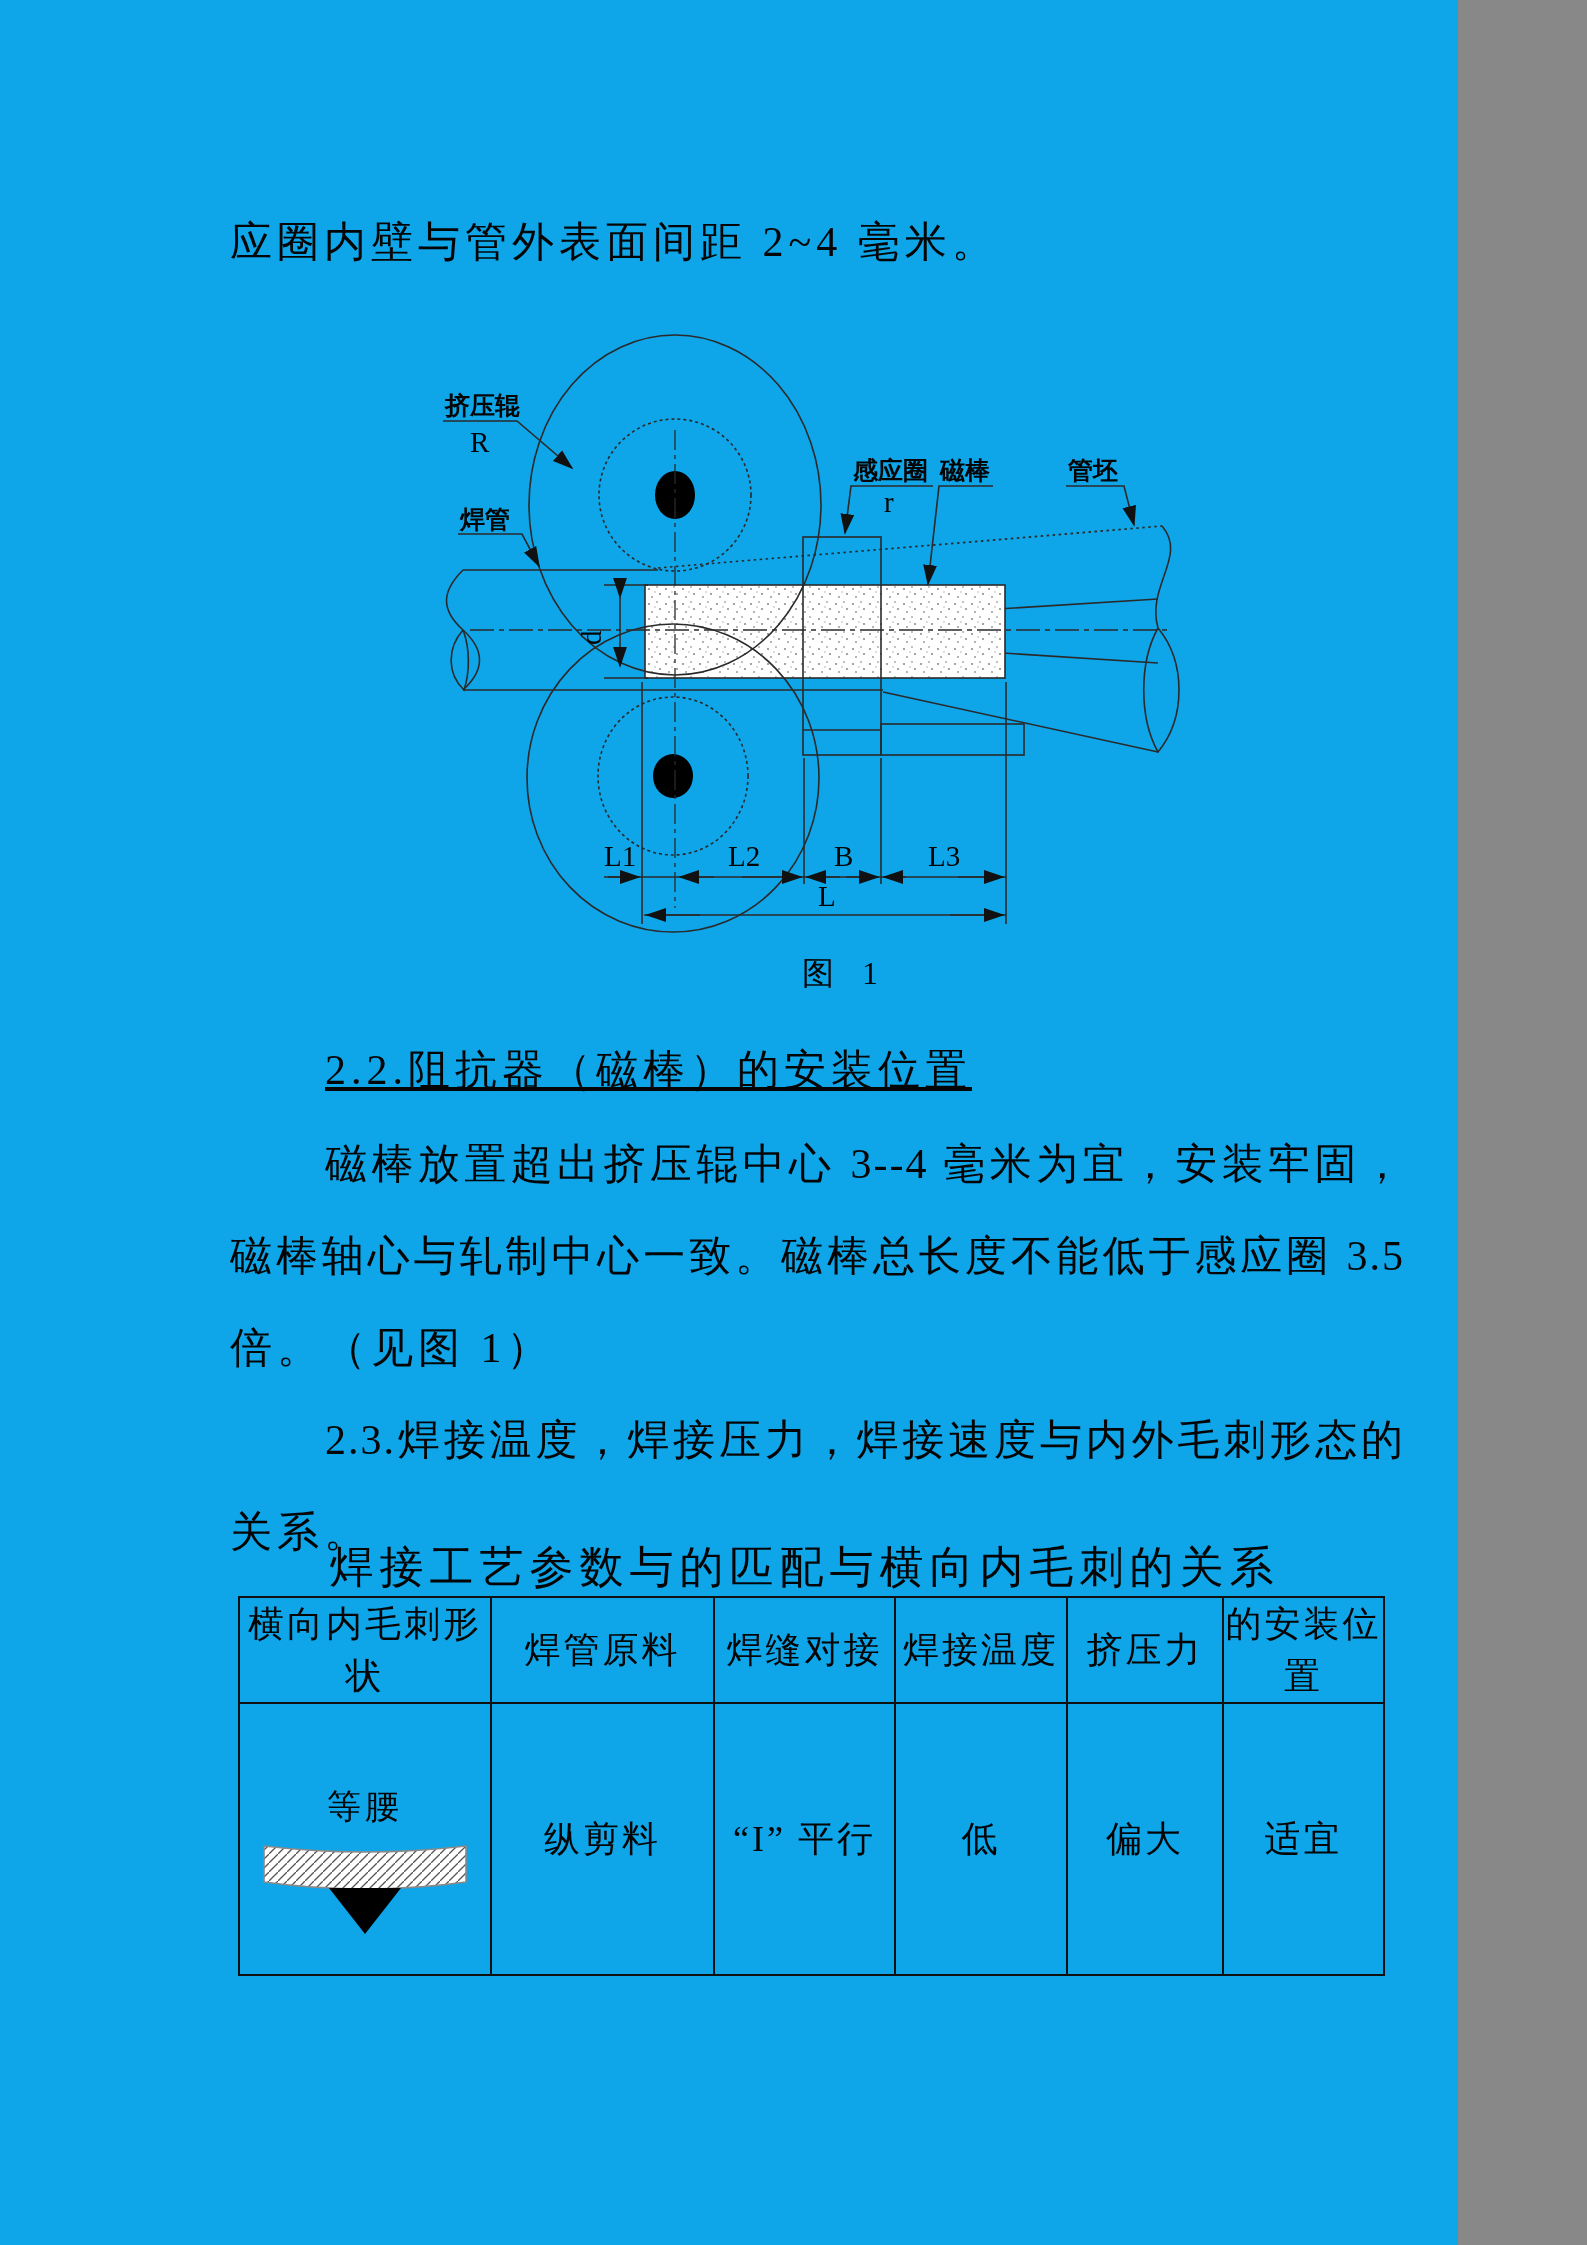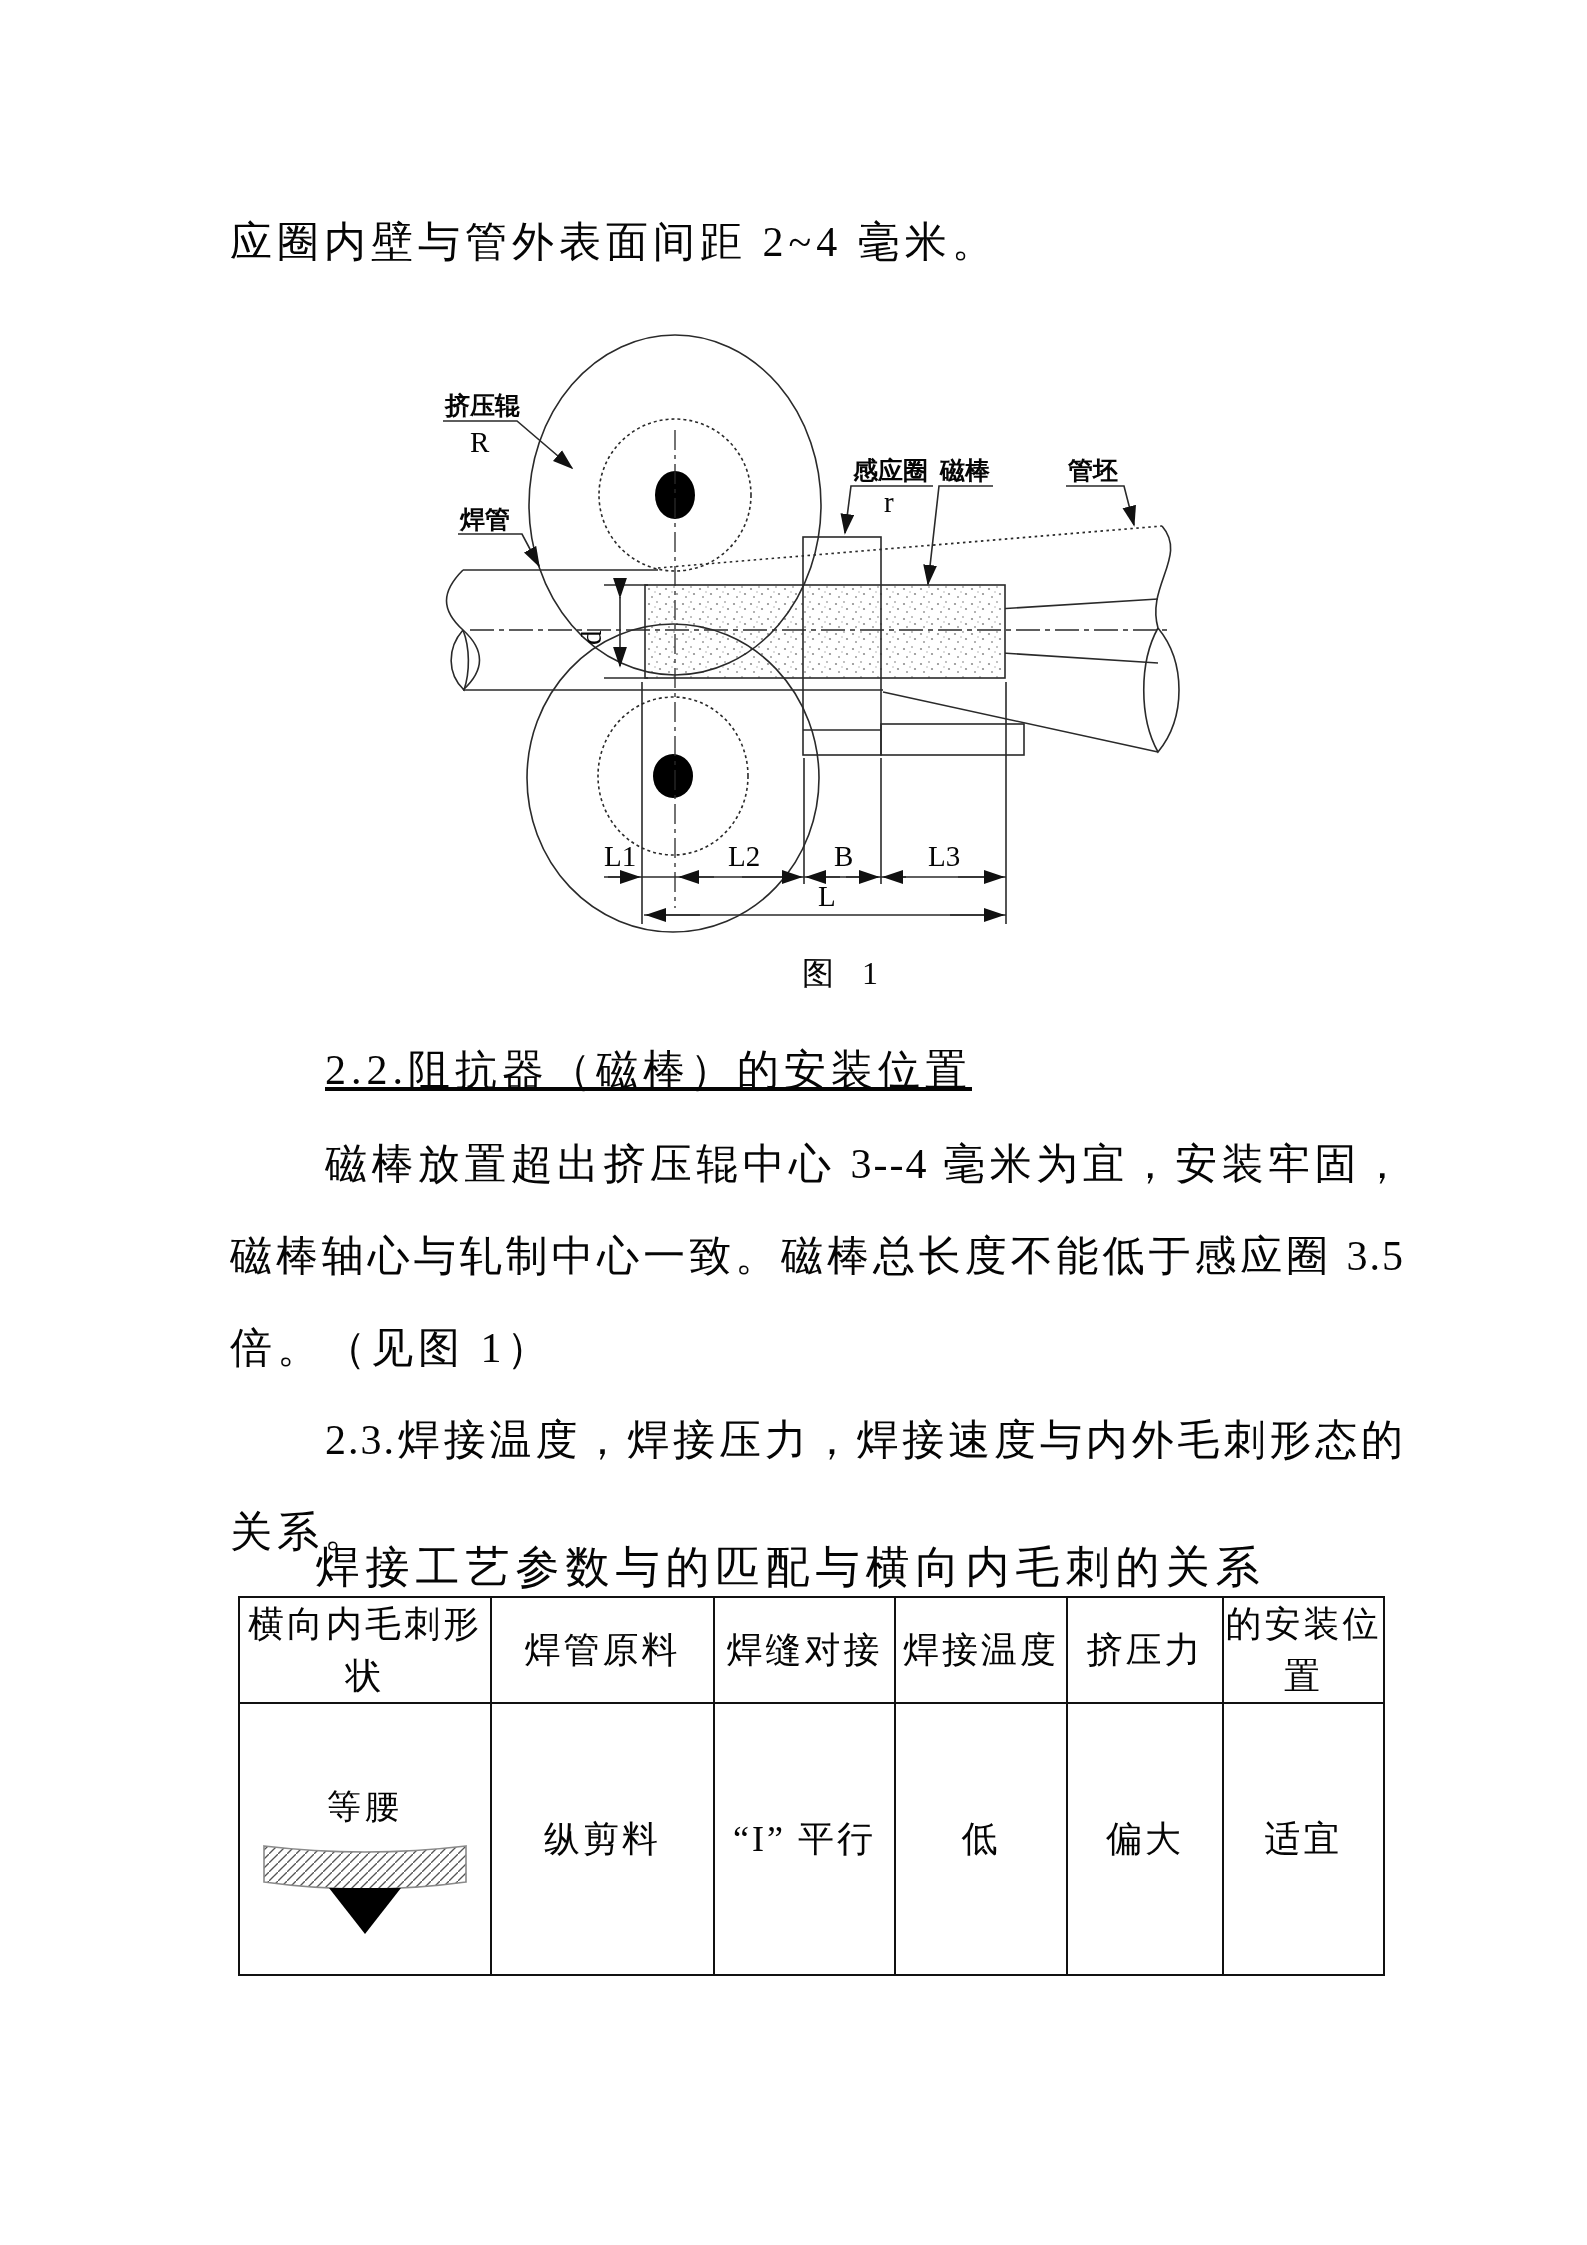--- a/index.html
+++ b/index.html
@@ -1,17 +1,17 @@
 <!DOCTYPE html>
 <html><head>
 <meta charset="utf-8">
 <style>
   html,body{margin:0;padding:0;background:#888;}
   .page{
-    position:relative;width:1587px;height:2245px;background:#ffffff;
+    position:relative;width:1458px;height:2245px;background:#0ea5e9;
     font-family:"Liberation Serif",serif;color:#000;overflow:hidden;
   }
   .abs{position:absolute;}
   .bodyline{font-size:42px;letter-spacing:5px;white-space:nowrap;color:#050505;}
   .just{white-space:normal;text-align:justify;text-align-last:justify;letter-spacing:2px;}
   .caption{font-size:32px;letter-spacing:10px;color:#050505;}
   .tabletitle{font-size:44px;letter-spacing:6px;text-align:center;color:#050505;}
   table.params{
     border-collapse:collapse;table-layout:fixed;margin-left:8px;
   }
@@ -129,21 +129,21 @@
   <div class="abs caption" style="left:300px;top:952px;width:1090px;text-align:center;">图 1</div>
 
   <div class="abs bodyline" style="left:325px;top:1042px;text-decoration:underline;">2.2.阻抗器（磁棒）的安装位置</div>
   <div class="abs bodyline just" style="left:325px;top:1136px;width:1080px;">磁棒放置超出挤压辊中心 3--4 毫米为宜，安装牢固，</div>
   <div class="abs bodyline just" style="left:230px;top:1228px;width:1175px;">磁棒轴心与轧制中心一致。磁棒总长度不能低于感应圈 3.5</div>
   <div class="abs bodyline" style="left:230px;top:1320px;">倍。（见图 1）</div>
 
   <div class="abs bodyline just" style="left:325px;top:1412px;width:1080px;">2.3.焊接温度，焊接压力，焊接速度与内外毛刺形态的</div>
   <div class="abs bodyline" style="left:230px;top:1504px;">关系。</div>
 
-  <div class="abs tabletitle" style="left:218px;top:1538px;width:1145px;">焊接工艺参数与的匹配与横向内毛刺的关系</div>
+  <div class="abs tabletitle" style="left:232px;top:1538px;width:1145px;">焊接工艺参数与的匹配与横向内毛刺的关系</div>
 
   <table class="params abs" style="left:230px;top:1596px;width:1145px;height:370px;">
     <colgroup>
       <col style="width:252px">
         <col style="width:223px">
         <col style="width:181px">
       <col style="width:172px">
         <col style="width:156px">
         <col style="width:161px">
     </colgroup>

